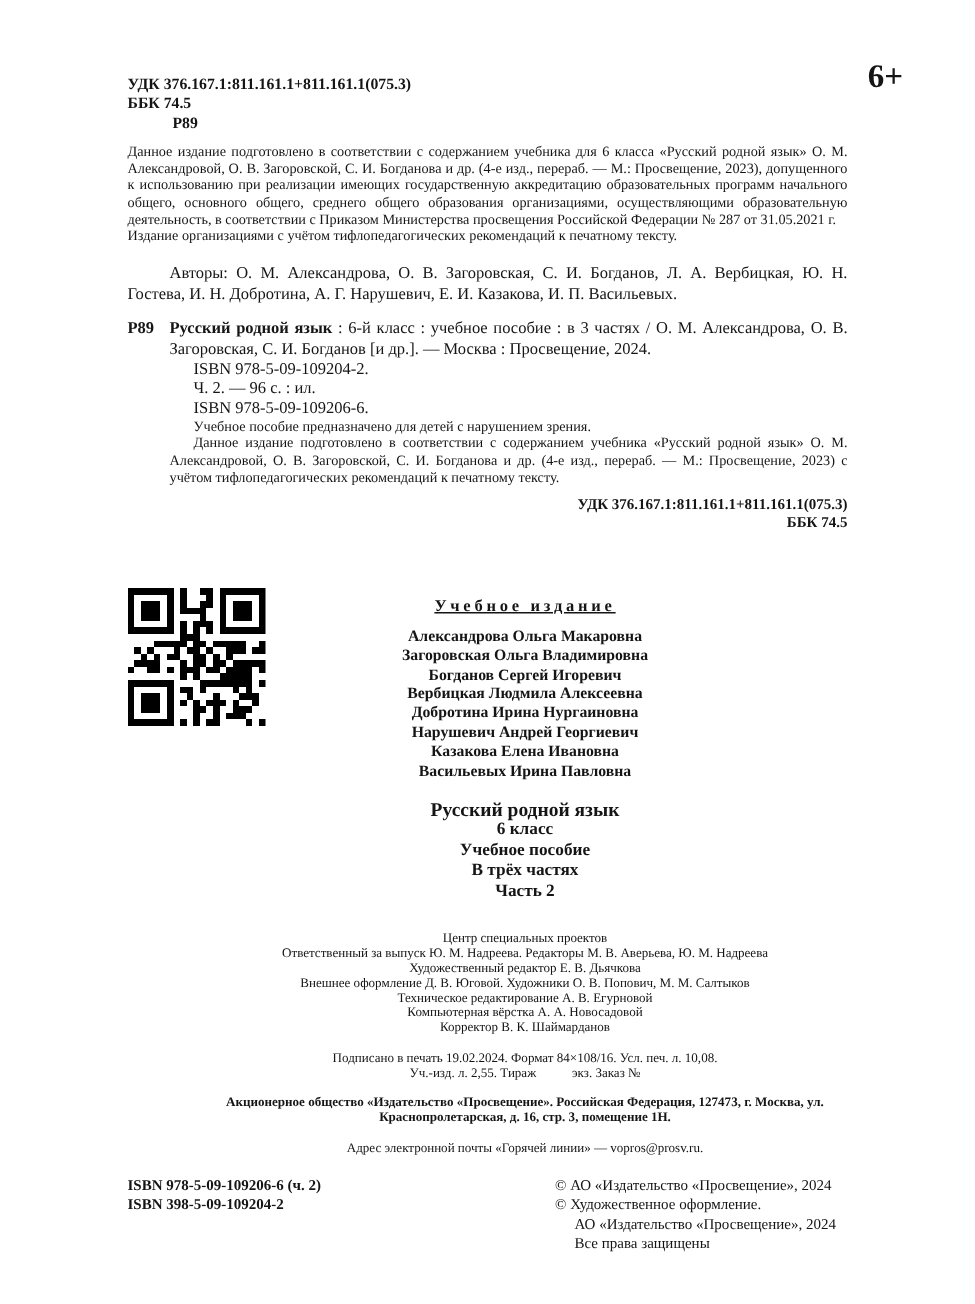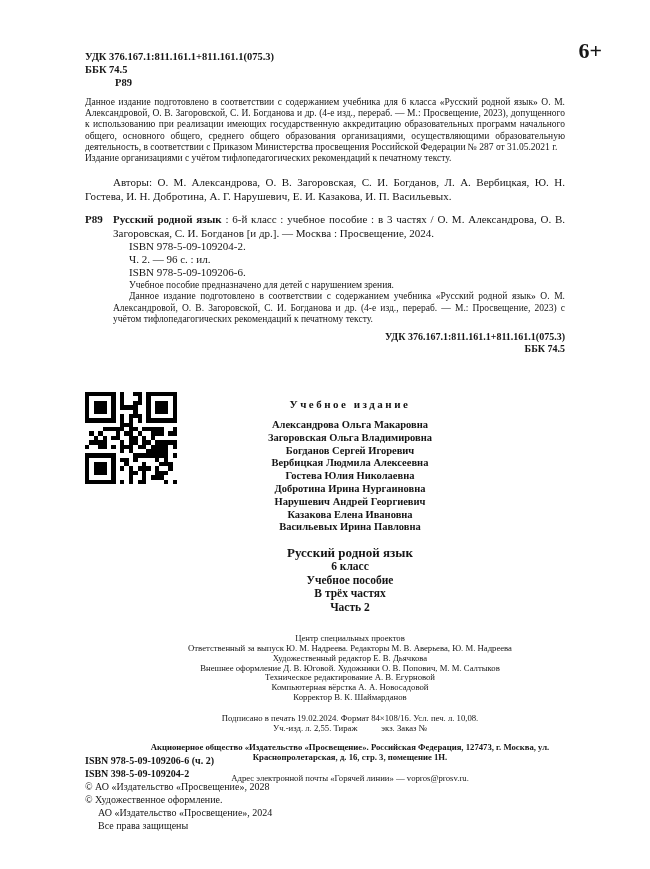--- a/index.html
+++ b/index.html
@@ -27,30 +27,30 @@
   .ind-first{margin:0;text-indent:16px;}
 
   .udk-right{text-align:right;font-size:10px;line-height:12.5px;font-weight:bold;}
   .udk-right.first{margin-top:5px;}
 
   .qr{position:absolute;left:85px;top:392px;width:92px;height:92px;}
   .qr svg{width:100%;height:100%;display:block;}
   #qr-svg rect{fill:#000;}
 
   .centered-col{position:absolute;left:135px;top:398px;width:430px;text-align:center;}
-  .edition-kind{font-size:11px;font-weight:bold;letter-spacing:2.5px;}
+  .edition-kind{font-size:11px;font-weight:bold;letter-spacing:2.5px;text-decoration:underline;}
   .names{margin-top:9px;font-size:10.5px;line-height:12.8px;font-weight:bold;text-align:center;}
   .title-block{margin-top:11px;font-size:11.5px;line-height:13.5px;font-weight:bold;}
   .main-title{font-size:13px;line-height:15px;}
   .credits{margin-top:20px;font-size:8.7px;line-height:9.8px;}
   .print-info{margin-top:10px;font-size:8.7px;line-height:10.5px;}
   .publisher{margin:8px auto 0;font-size:8.7px;line-height:10.5px;max-width:420px;font-weight:bold;}
   .email{margin-top:10px;font-size:8.7px;line-height:10.5px;}
 
-  .footer{position:absolute;left:85px;top:754px;width:480px;display:flex;font-size:10px;line-height:13px;flex-direction:column;}
+  .footer{position:absolute;left:85px;top:784px;width:480px;display:flex;font-size:10px;line-height:13px;}
   .footer-isbn{width:285px;font-weight:bold;}
   .footer-copy{width:195px;}
   .footer-copy .indent{padding-left:13px;}
 </style>
 </head>
 <body>
 
 <div class="page">
 
   <div class="age-badge">6+</div>
@@ -320,21 +320,20 @@
   </div>
 
   <div class="centered-col">
     <div class="edition-kind">Учебное издание</div>
 
     <div class="names">
       <div>Александрова Ольга Макаровна</div>
       <div>Загоровская Ольга Владимировна</div>
       <div>Богданов Сергей Игоревич</div>
       <div>Вербицкая Людмила Алексеевна</div>
-      <div>Гостева Юлия Николаевна</div>
       <div>Добротина Ирина Нургаиновна</div>
       <div>Нарушевич Андрей Георгиевич</div>
       <div>Казакова Елена Ивановна</div>
       <div>Васильевых Ирина Павловна</div>
     </div>
 
     <div class="title-block">
       <div class="main-title">Русский родной язык</div>
       <div>6 класс</div>
       <div>Учебное пособие</div>
@@ -361,20 +360,20 @@
 
     <div class="email">Адрес электронной почты «Горячей линии» — vopros@prosv.ru.</div>
   </div>
 
   <div class="footer">
     <div class="footer-isbn">
       <div>ISBN 978-5-09-109206-6 (ч. 2)</div>
       <div>ISBN 398-5-09-109204-2</div>
     </div>
     <div class="footer-copy">
-      <div>© АО «Издательство «Просвещение», 2028</div>
+      <div>© АО «Издательство «Просвещение», 2024</div>
       <div>© Художественное оформление.</div>
       <div class="indent">АО «Издательство «Просвещение», 2024</div>
       <div class="indent">Все права защищены</div>
     </div>
   </div>
 
 </div>
 
 </body></html>

